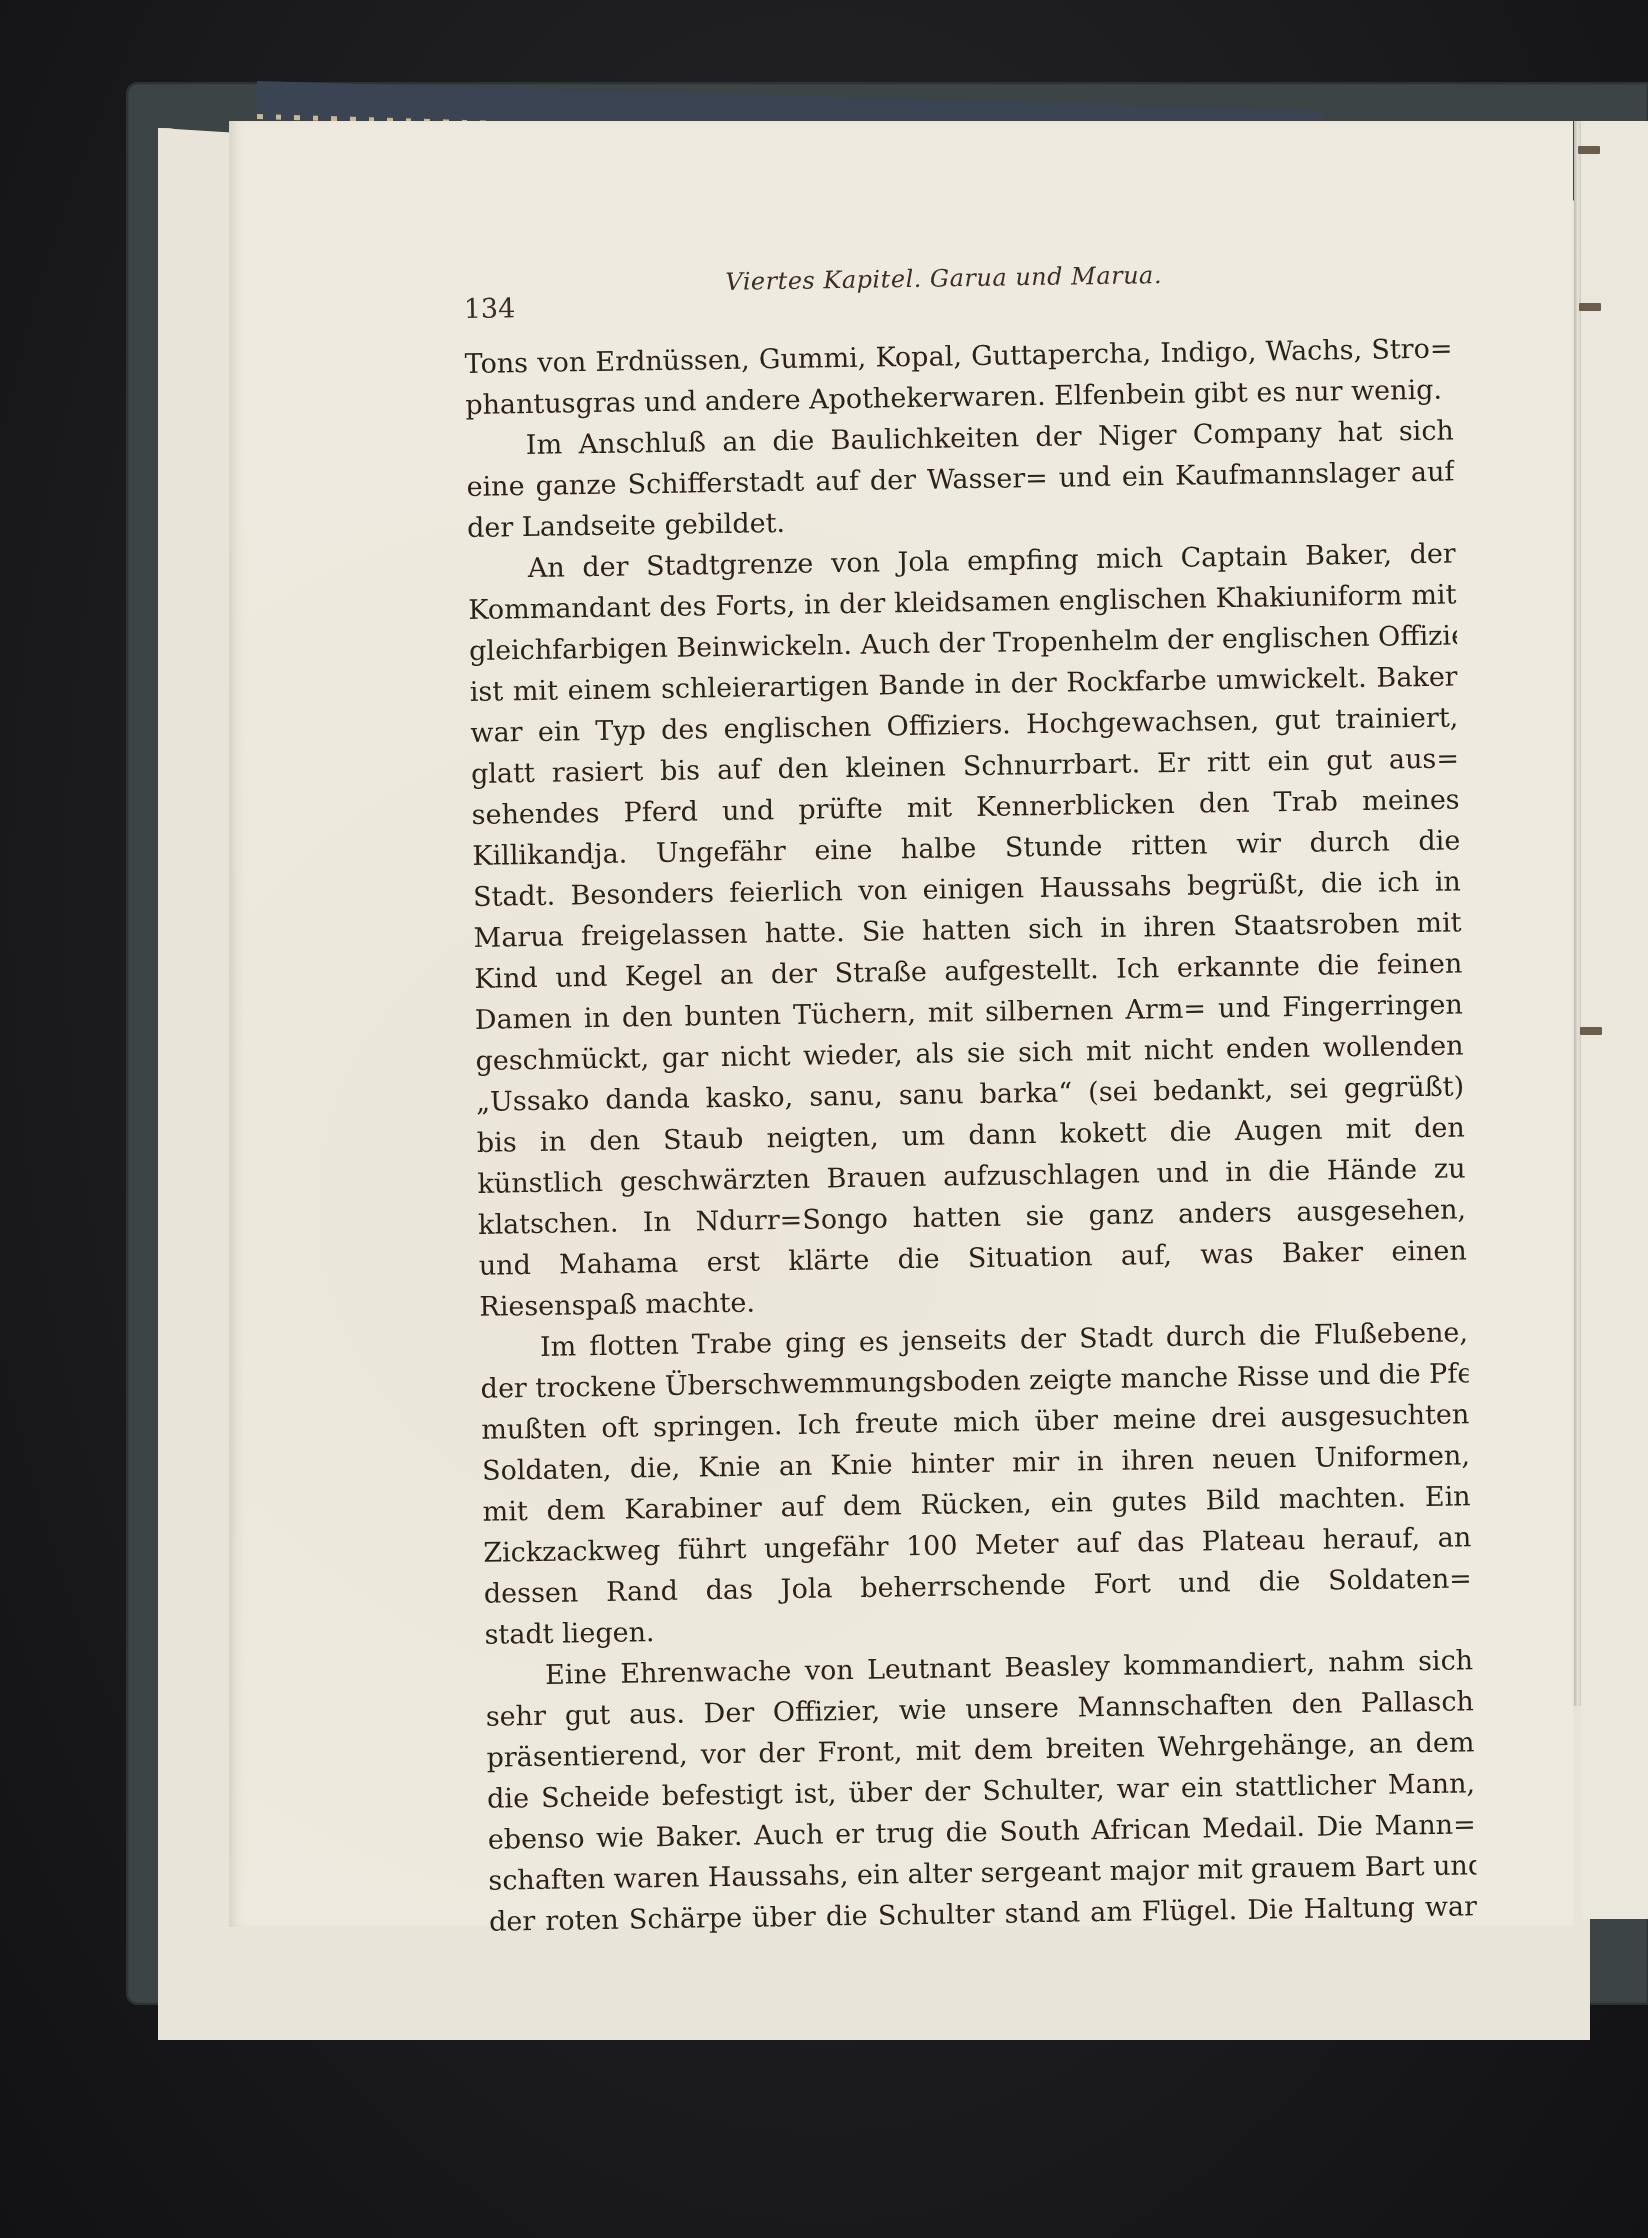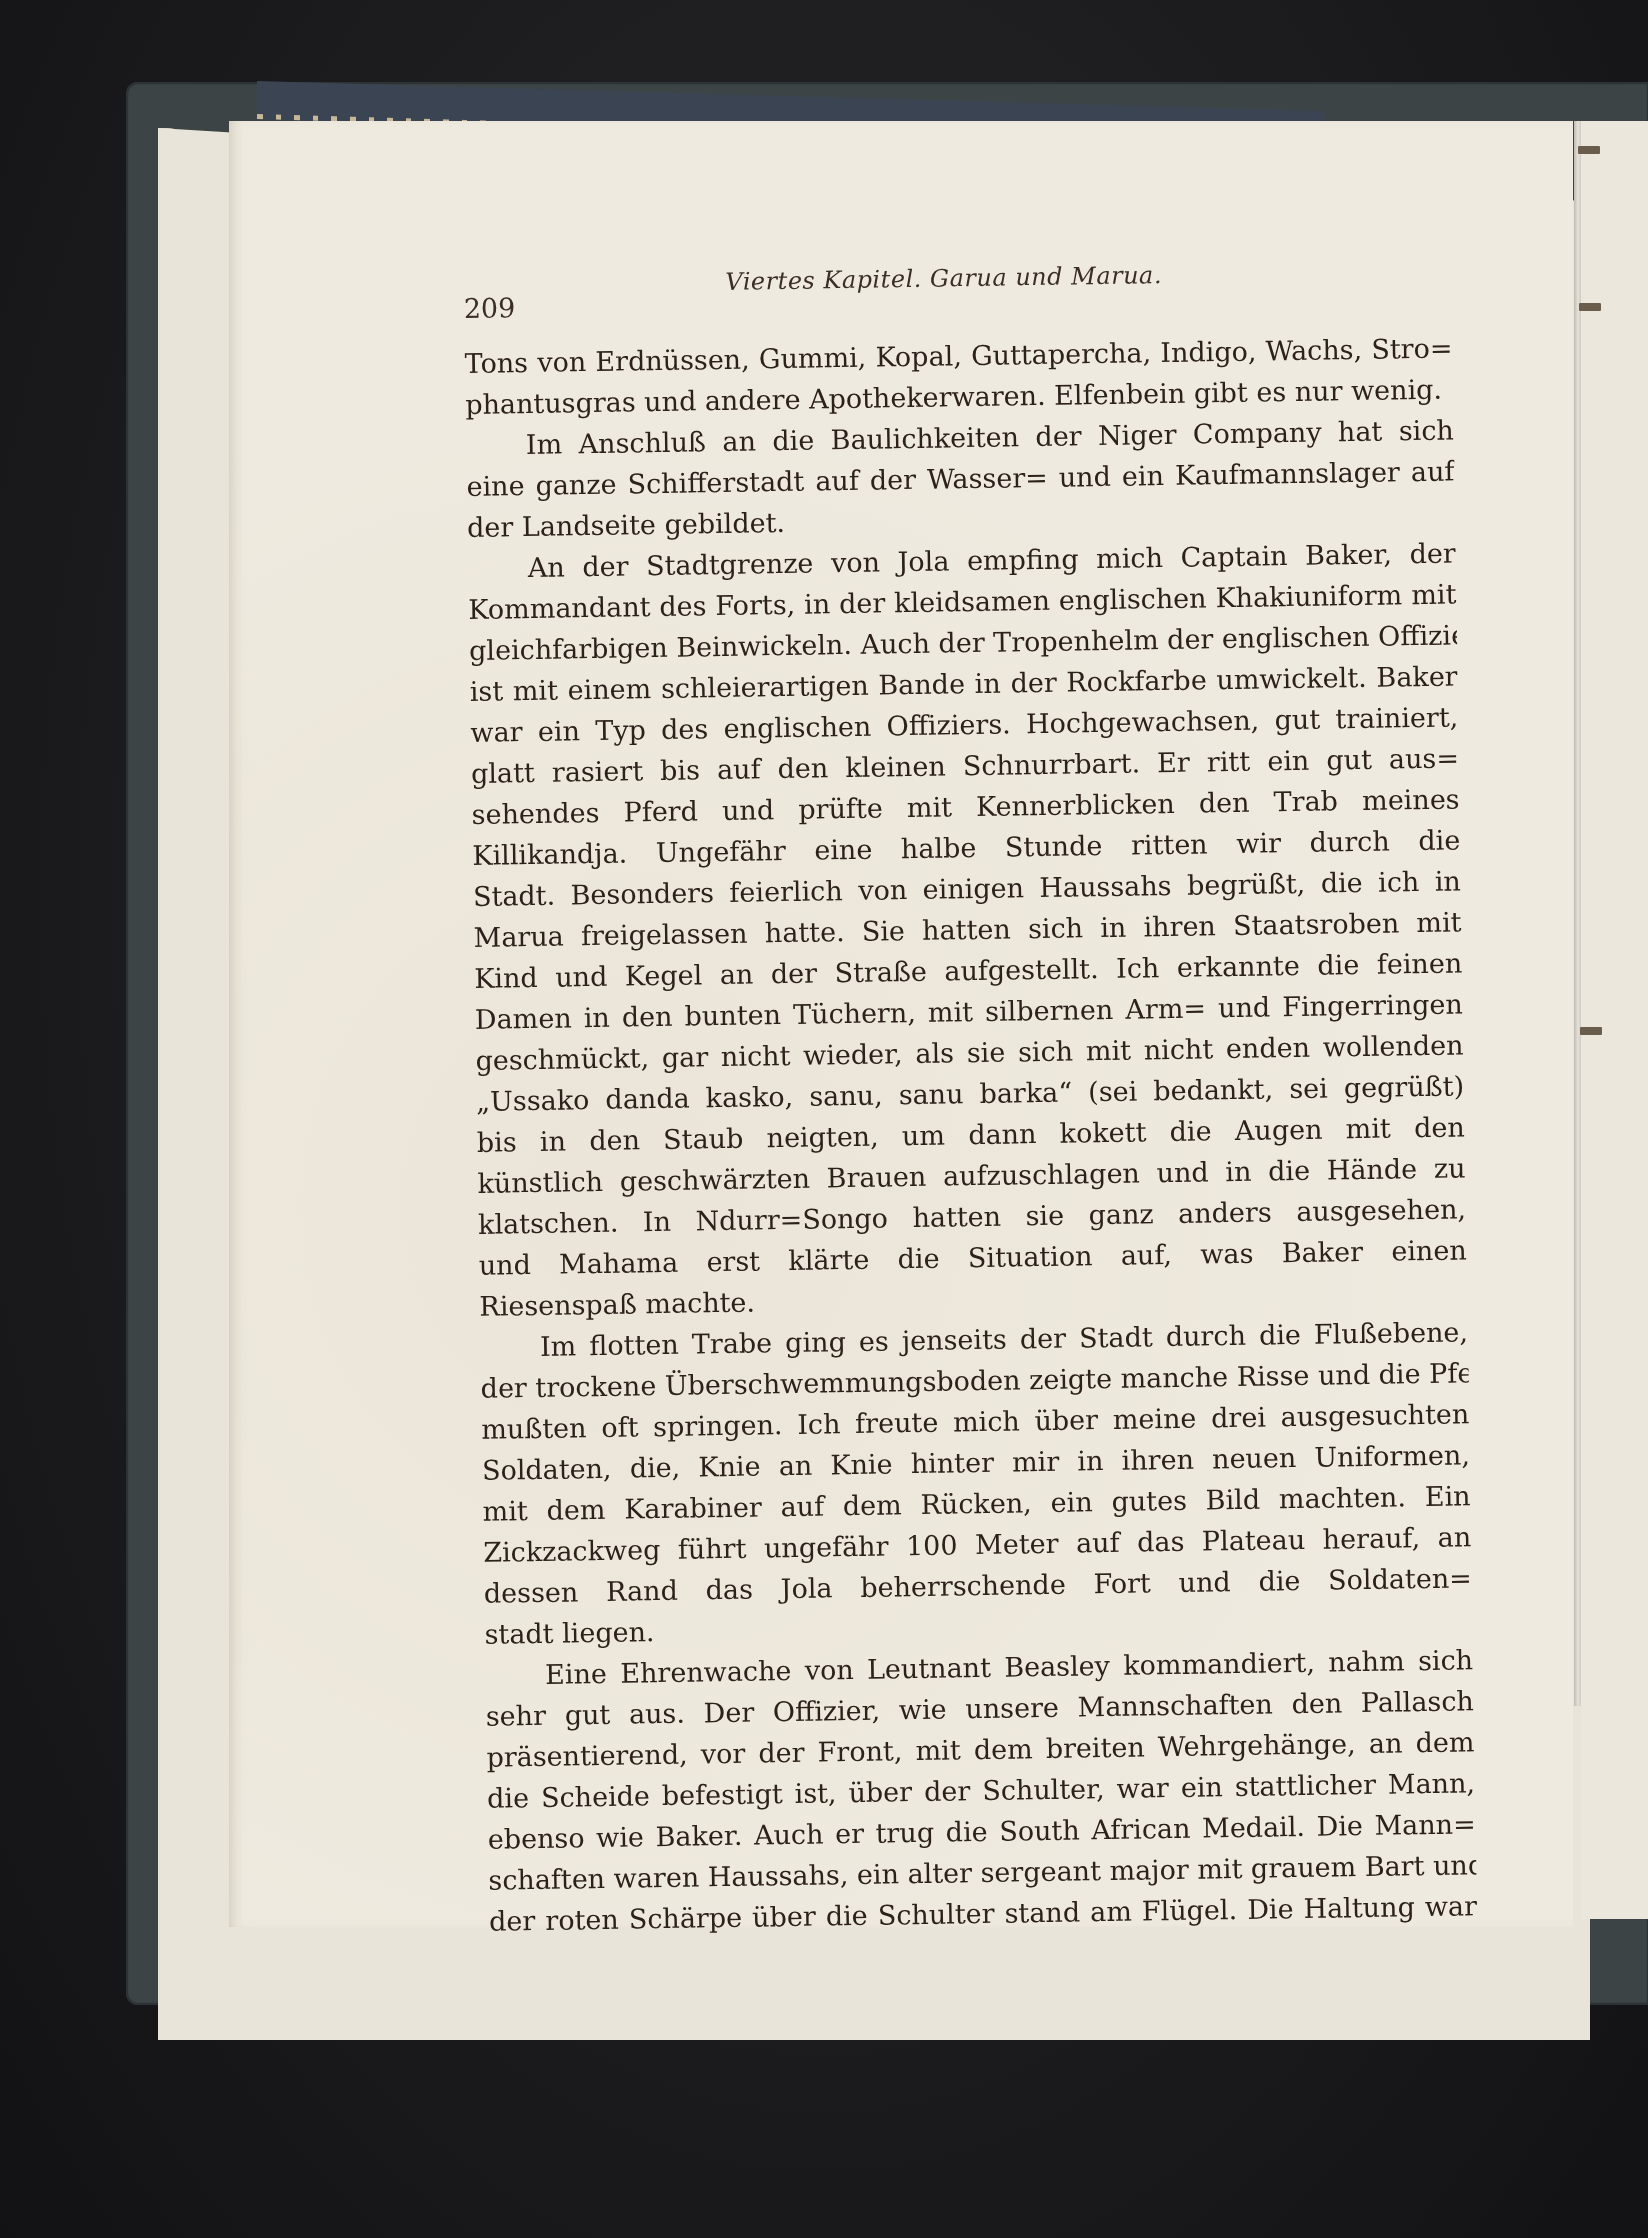--- a/index.html
+++ b/index.html
@@ -89,21 +89,21 @@
 <div class="page-stack"></div>
 <div class="page"></div>
 <div class="gutter"></div>
 <div class="next-page"></div>
 <div class="clip" style="left:1578px;top:146px;"></div>
 <div class="clip" style="left:1579px;top:303px;"></div>
 <div class="clip" style="left:1580px;top:1027px;"></div>
 
 <div class="content">
   <div class="header-row">
-    <span class="page-number">209</span>
+    <span class="page-number">134</span>
     <span class="running-head">Viertes Kapitel. Garua und Marua.</span>
   </div>
   <div class="body-text" id="body-text">
       <span class="line">Tons von Erdnüssen, Gummi, Kopal, Guttapercha, Indigo, Wachs, Stro=</span>
       <span class="line last">phantusgras und andere Apothekerwaren. Elfenbein gibt es nur wenig.</span>
       <span class="line indent">Im Anschluß an die Baulichkeiten der Niger Company hat sich</span>
       <span class="line">eine ganze Schifferstadt auf der Wasser= und ein Kaufmannslager auf</span>
       <span class="line last">der Landseite gebildet.</span>
       <span class="line indent">An der Stadtgrenze von Jola empfing mich Captain Baker, der</span>
       <span class="line">Kommandant des Forts, in der kleidsamen englischen Khakiuniform mit</span>

